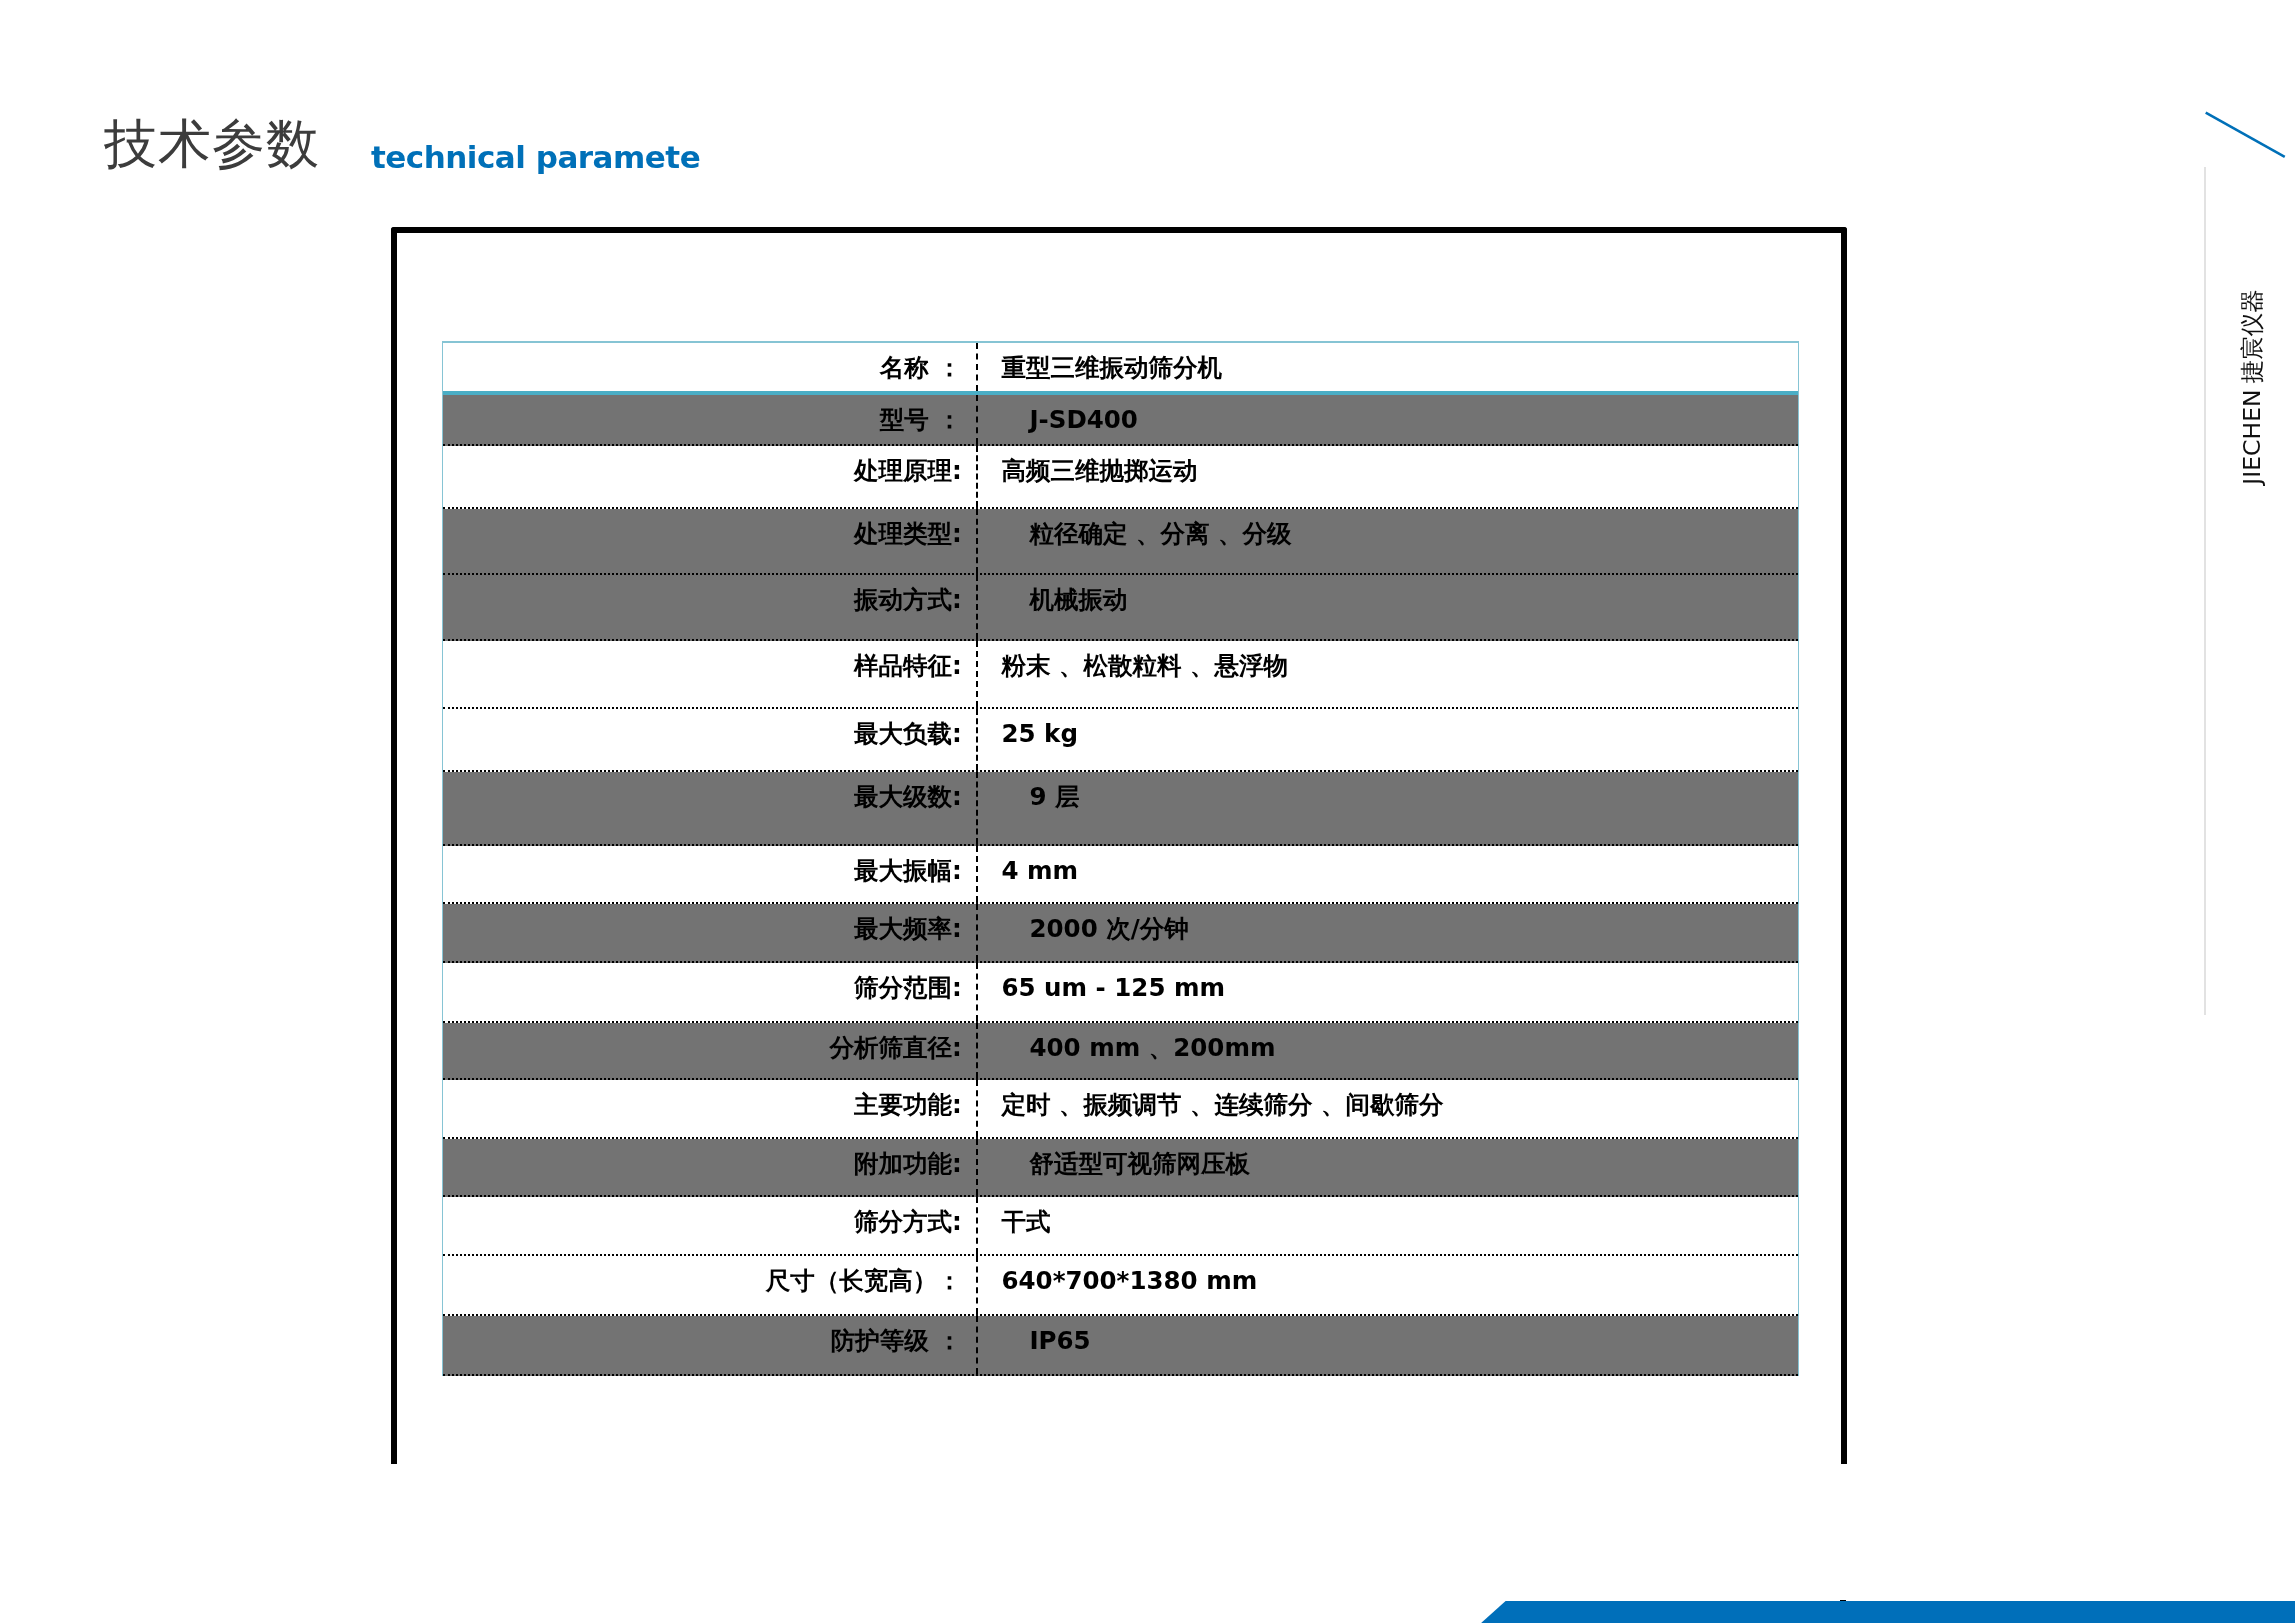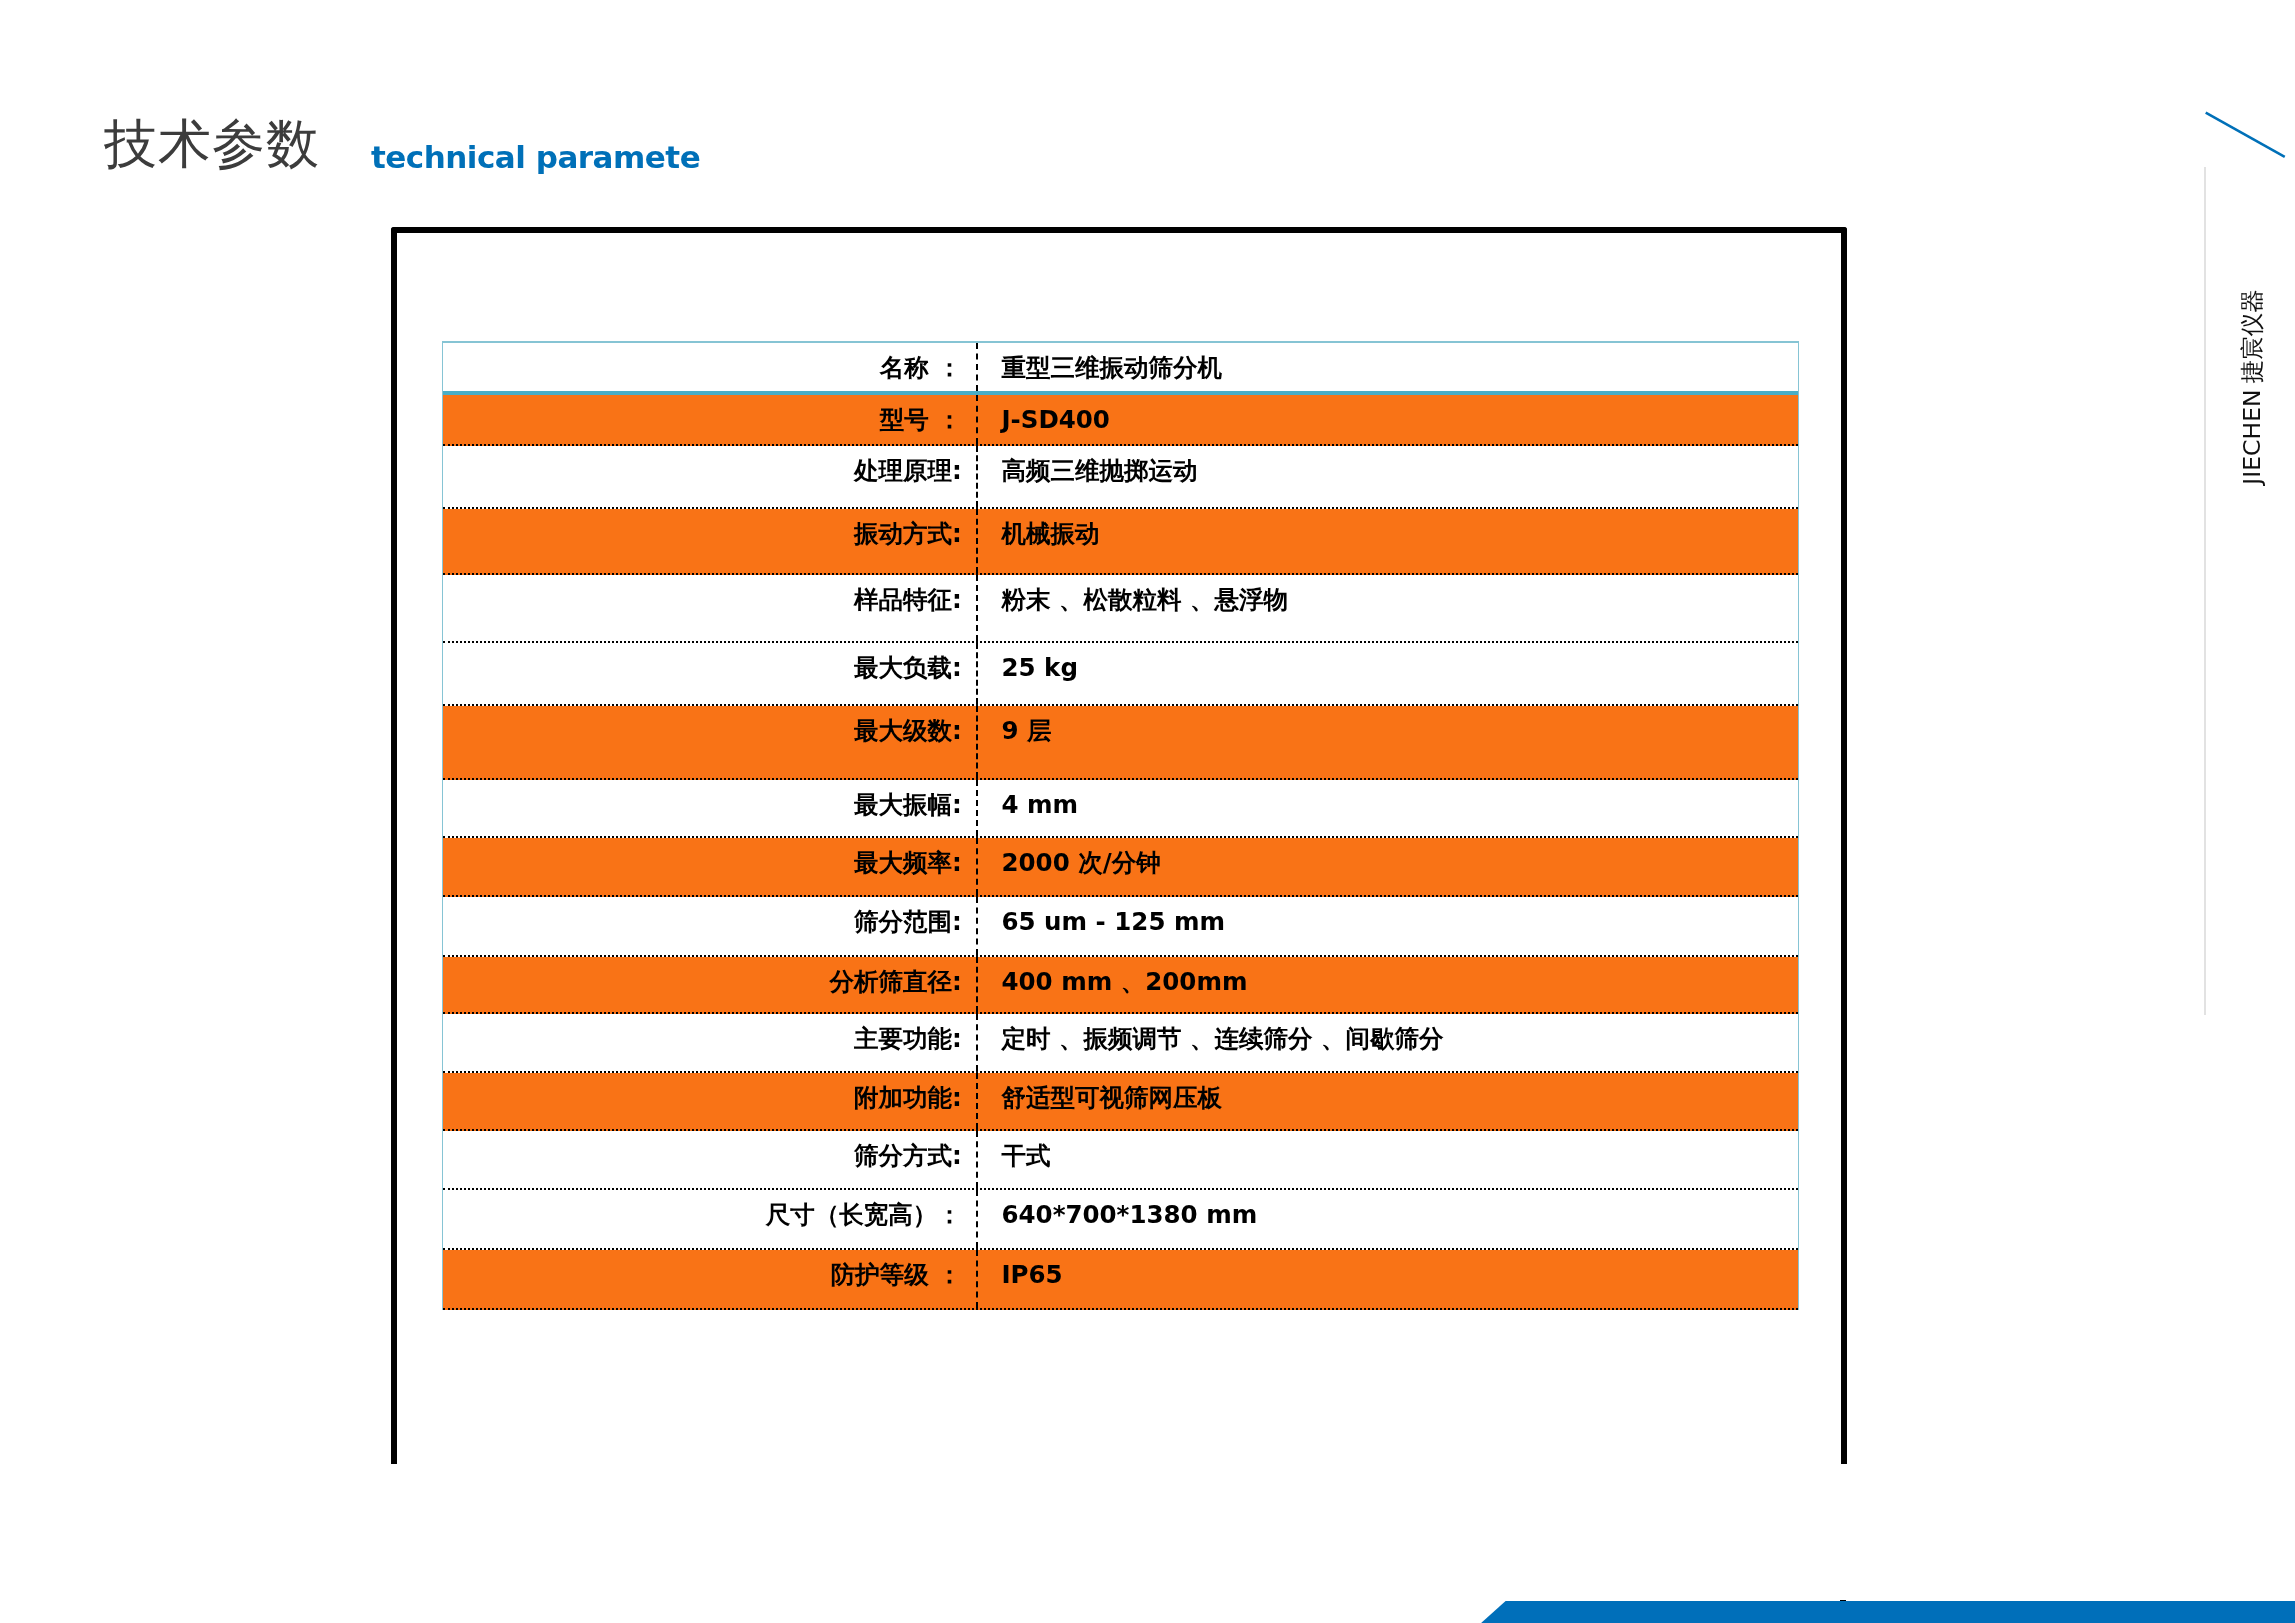--- a/index.html
+++ b/index.html
@@ -40,21 +40,21 @@
   .spec-table {
     position:absolute; left:442px; top:341px; width:1357px;
     border-left:1.5px solid #86c4d4; border-right:1.5px solid #86c4d4;
     box-sizing:border-box;
   }
   .row {
     position:relative; display:flex; align-items:flex-start;
     box-sizing:border-box;
     border-bottom:2.6px dotted #000;
   }
-  .row.alt { background:#f97316; }
+  .row.alt { background:#737373;gap:28px; }
   .row.head { border-top:2px solid #86c4d4; border-bottom:4.1px solid #4aaec6; }
   .row .label {
     width:535px; box-sizing:border-box; text-align:right; padding-right:14.3px;
     font-size:24.5px; font-weight:bold; color:#000; line-height:29px;
     border-right:2.6px dashed #000;
     align-self:stretch; padding-top:10.2px;
   }
   .row .value {
     padding-left:23.5px; font-size:24.5px; font-weight:bold; color:#000;
     line-height:29px; padding-top:10.2px;
@@ -90,20 +90,24 @@
     <div class="label">名称 ：</div>
     <div class="value">重型三维振动筛分机</div>
   </div>
   <div class="row alt" style="height:51px">
     <div class="label">型号 ：</div>
     <div class="value">J-SD400</div>
   </div>
   <div class="row" style="height:63px">
     <div class="label">处理原理:</div>
     <div class="value">高频三维抛掷运动</div>
+  </div>
+  <div class="row alt" style="height:66px">
+    <div class="label">处理类型:</div>
+    <div class="value">粒径确定 、分离 、分级</div>
   </div>
   <div class="row alt" style="height:66px">
     <div class="label">振动方式:</div>
     <div class="value">机械振动</div>
   </div>
   <div class="row" style="height:68px">
     <div class="label">样品特征:</div>
     <div class="value">粉末 、松散粒料   、悬浮物</div>
   </div>
   <div class="row" style="height:63px">

